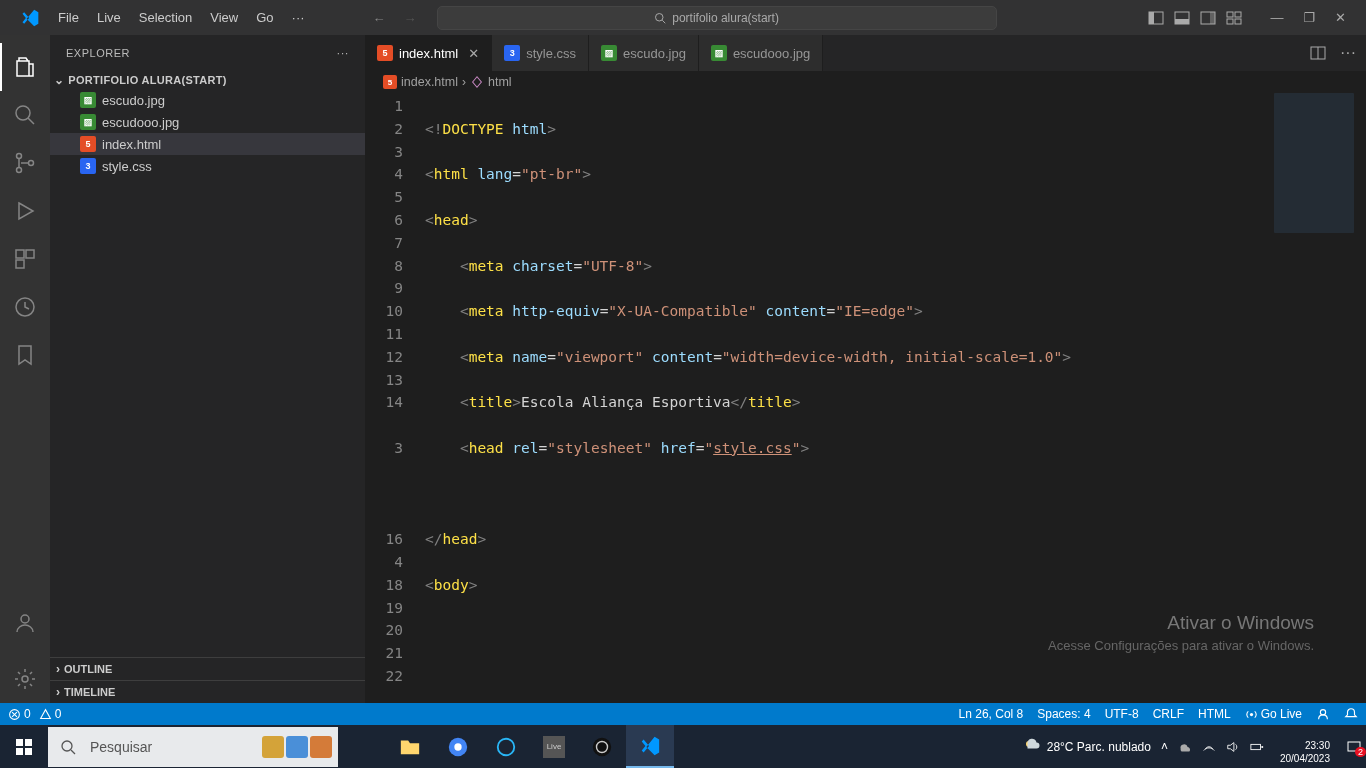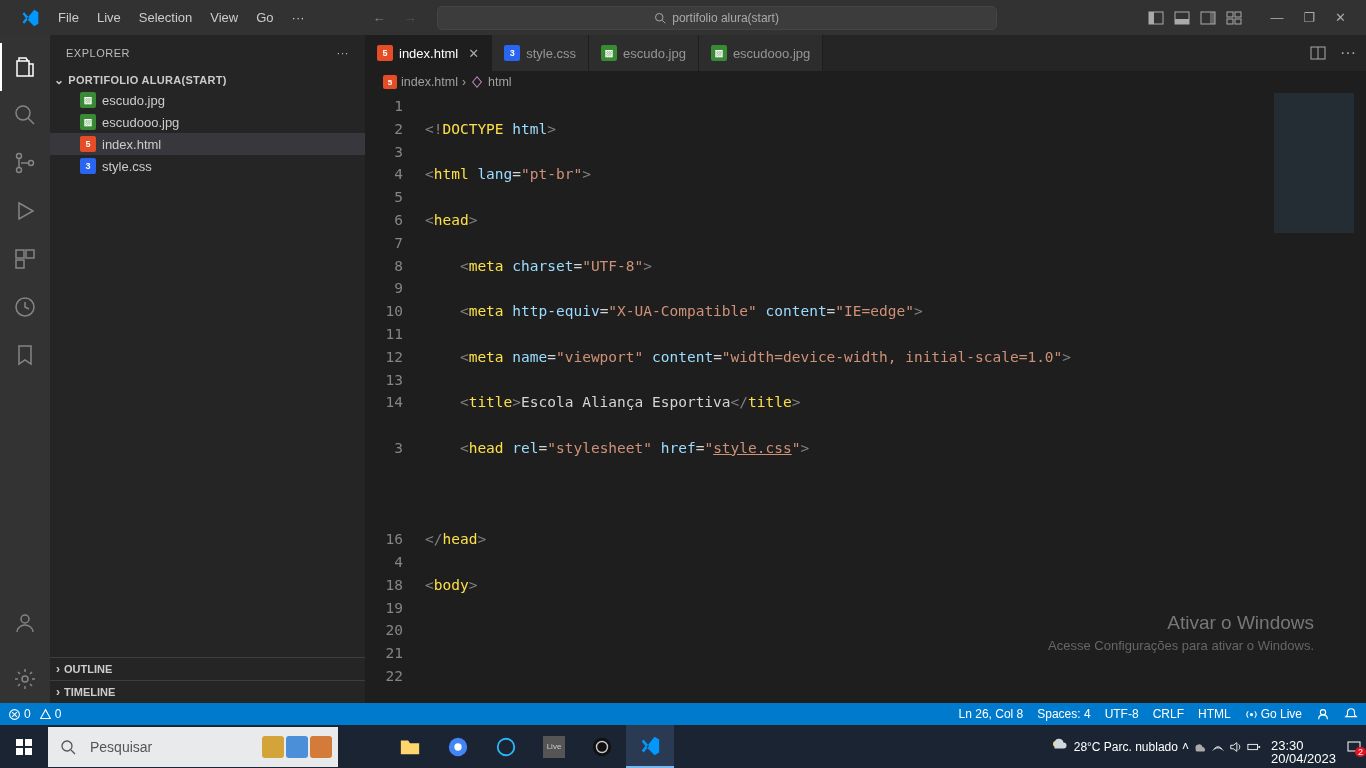--- a/index.html
+++ b/index.html
@@ -77,22 +77,22 @@
 .statusbar .sb-item { display: flex; align-items: center; gap: 3px; cursor: pointer; }
 
 
 .taskbar { height: 43px; background: #1a2433; display: flex; align-items: center; padding: 0; color: #fff; font-size: 12px; }
 .taskbar .start { width: 48px; height: 43px; display: flex; align-items: center; justify-content: center; cursor: pointer; }
 .taskbar .search { width: 290px; height: 40px; background: #e8eaec; color: #555; display: flex; align-items: center; padding: 0 12px; gap: 14px; font-size: 14px; margin: 0; position: relative; }
 .taskbar .search .search-icons { position: absolute; right: 6px; display: flex; gap: 2px; }
 .taskbar .pinned { display: flex; height: 43px; padding-left: 48px; }
 .taskbar .pinned .app { width: 48px; display: flex; align-items: center; justify-content: center; cursor: pointer; }
 .taskbar .pinned .app.active { background: #2a3a52; border-bottom: 2px solid #76b9ed; }
-.taskbar .tray { margin-left: auto; display: flex; align-items: center; gap: 4px; padding-right: 4px; }
-.taskbar .clock { font-size: 13px; line-height: 13px; padding: 0 6px; margin-top: 10px; }
+.taskbar .tray { margin-left: auto; display: flex; align-items: center; gap: 10px; padding-right: 4px; }
+.taskbar .clock { text-align: right; font-size: 10px; line-height: 13px; padding: 0 6px; margin-top: 10px; }
 
 svg { display: block; }
 .chev { font-size: 12px; }
 </style>
 </head>
 <body>
 
 <div class="titlebar">
   <div class="logo">
     <svg viewBox="0 0 24 24" width="20" height="20">

